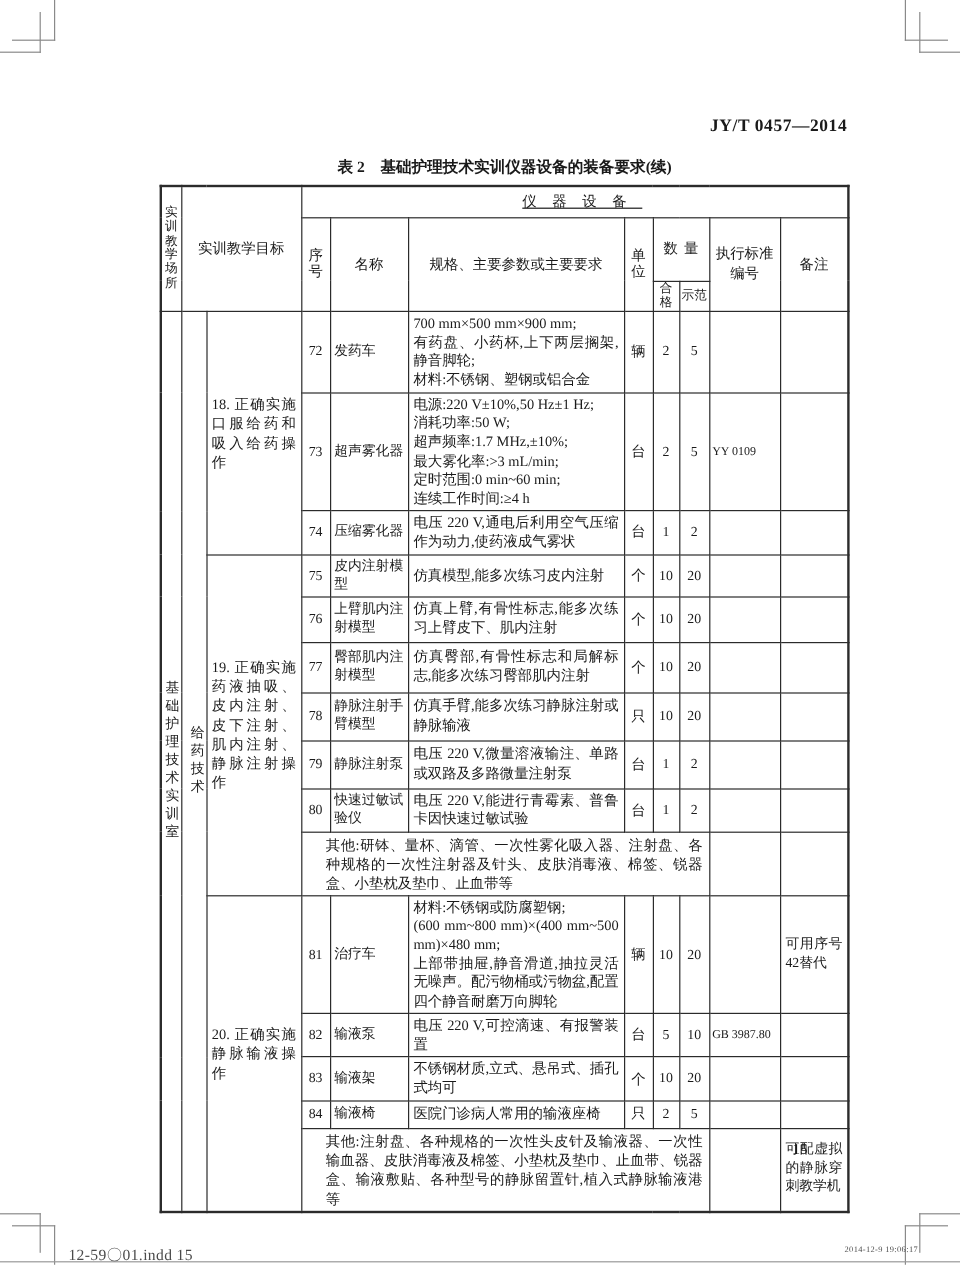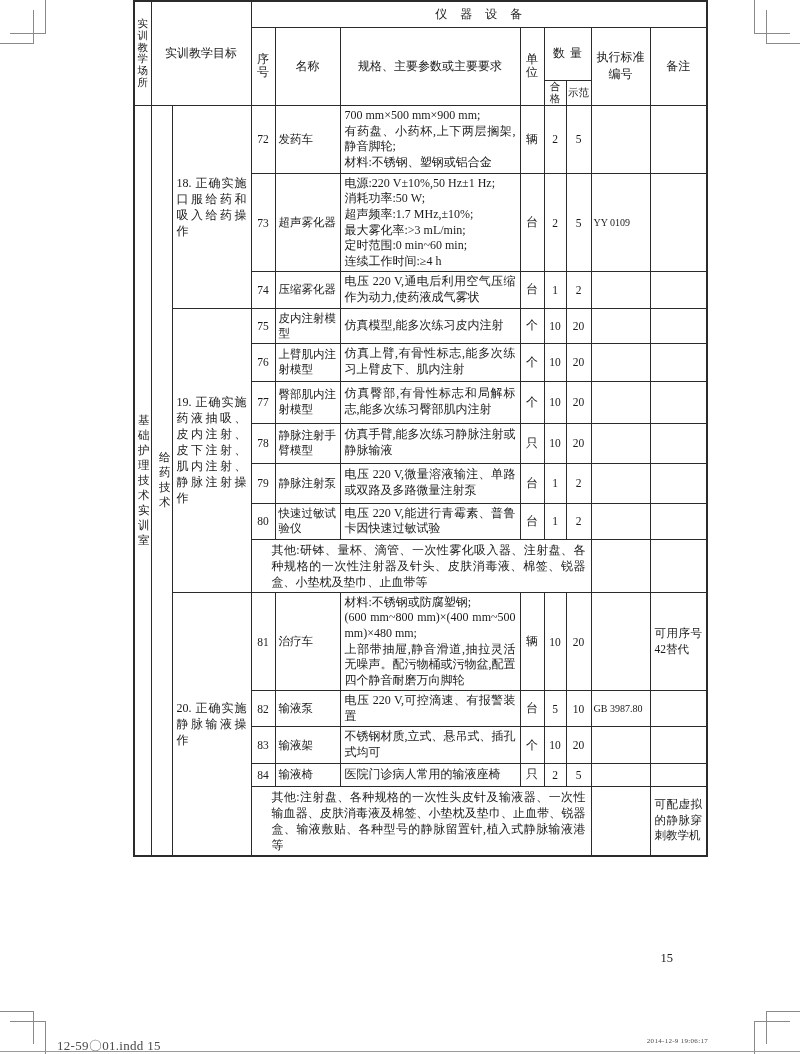--- a/index.html
+++ b/index.html
@@ -29,21 +29,21 @@
   col.c-place{width:17px;}  col.c-cat{width:21px;}   col.c-obj{width:79px;}
   col.c-no{width:24px;}     col.c-name{width:65px;}  col.c-spec{width:180px;}
   col.c-unit{width:24px;}   col.c-q1{width:22px;}    col.c-q2{width:25px;}
   col.c-std{width:59px;}    col.c-rem{width:57px;}
 
   th,td{border:1px solid #2b2b2b;font-weight:normal;font-size:12px;
         padding:1px 3px;vertical-align:middle;overflow:hidden;}
   th{text-align:center;}
 
   tr.h1{height:26px;} tr.h2{height:22px;} tr.h3{height:25px;}
-  .equip-head{letter-spacing:13px;text-indent:13px;}
+  .equip-head{letter-spacing:13px;text-indent:13px;text-decoration:underline;}
   .qty-head{letter-spacing:5px;text-indent:5px;}
   .stack{word-break:break-all;line-height:13px;padding:0 2px;}
   .stack-sm{word-break:break-all;line-height:11.5px;font-size:10.5px;padding:0 1px;}
   .vhead{word-break:break-all;font-size:10.5px;line-height:11.8px;padding:16px 1px;text-align:center;}
   .vtext{word-break:break-all;font-size:11.5px;line-height:15px;padding:0 1px;text-align:right;vertical-align:middle;}
 
   td.objective{font-size:12px;line-height:16px;text-align:justify;word-break:break-all;padding:4px 4px;vertical-align:middle;}
   td.name-cell{font-size:11.5px;line-height:15px;word-break:break-all;text-align:left;padding:1px 3px;}
   td.spec-cell{font-size:12px;line-height:15.6px;white-space:pre-line;text-align:justify;word-break:break-all;padding:2px 4px;}
   td.num-cell{text-align:center;font-size:11.5px;}
@@ -53,36 +53,38 @@
   td.other-cell{font-size:12px;line-height:16px;text-align:justify;word-break:break-all;padding:2px 5px 2px 20px;vertical-align:middle;}
 
   tr.rh72{height:68px;}  tr.rh73{height:98px;} tr.rh74{height:34px;}
   tr.rh75{height:35px;}  tr.rh76{height:38px;padding-left:16px;} tr.rh77{height:42px;}
   tr.rh78{height:40px;}  tr.rh79{height:40px;} tr.rh80{height:36px;}
   tr.rho1{height:48px;}  tr.rh81{height:94px;} tr.rh82{height:26px;}
   tr.rh83{height:34px;}  tr.rh84{height:23px;} tr.rho2{height:60px;}
 
   .page-number{position:absolute;left:133px;top:951px;width:568px;text-align:right;font-size:12.5px;padding-right:28px;box-sizing:border-box;}
   .print-left{position:absolute;left:57px;top:1037px;font-size:13px;color:#4a4a4a;letter-spacing:.3px;}
-  .print-right{position:absolute;left:578px;top:1037px;width:130px;text-align:right;font-size:7px;color:#4a4a4a;letter-spacing:.3px;}
+  .print-right{position:absolute;left:635px;top:1037px;width:130px;text-align:right;font-size:7px;color:#4a4a4a;letter-spacing:.3px;}
 </style>
 </head>
 <body>
 
 <div class="cm cm-tl-a"></div>
 <div class="cm cm-tl-b"></div>
 <div class="cm cm-tr-a"></div>
 <div class="cm cm-tr-b"></div>
 <div class="cm cm-bl-a"></div>
 <div class="cm cm-bl-b"></div>
 <div class="cm cm-br-a"></div>
 <div class="cm cm-br-b"></div>
 <div class="bottom-rule"></div>
 
 <div class="content">
+  <div class="doc-number">JY/T 0457—2014</div>
+  <div class="table-title">表 2　基础护理技术实训仪器设备的装备要求(续)</div>
 
   <table>
     <colgroup>
       <col class="c-place">
         <col class="c-cat">
         <col class="c-obj">
         <col class="c-no">
       <col class="c-name">
         <col class="c-spec">
         <col class="c-unit">

